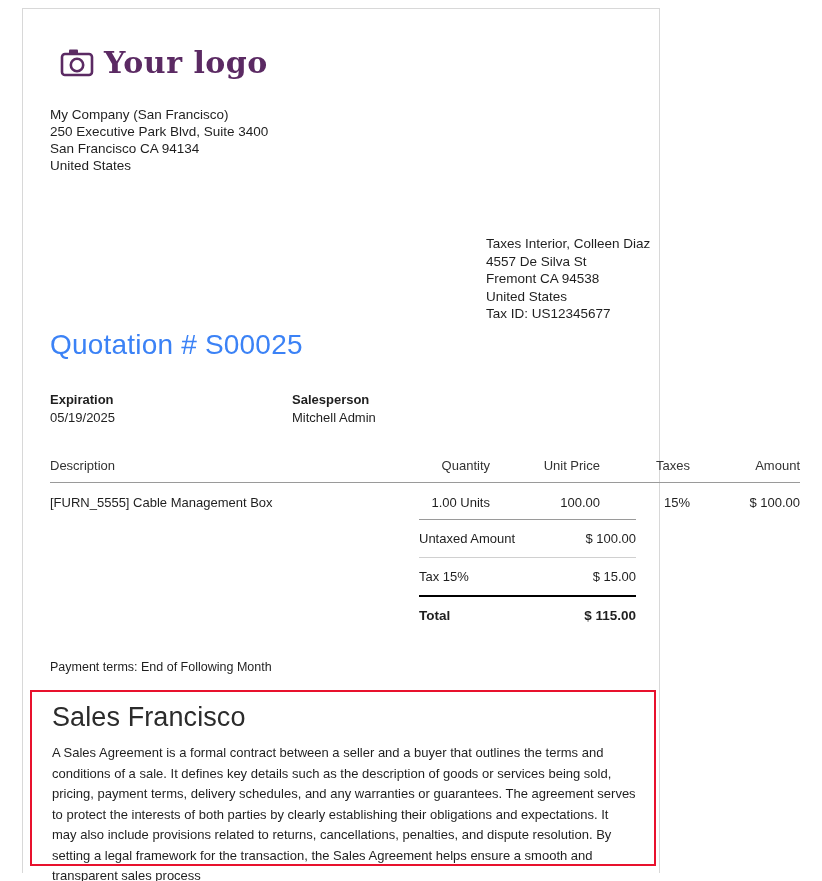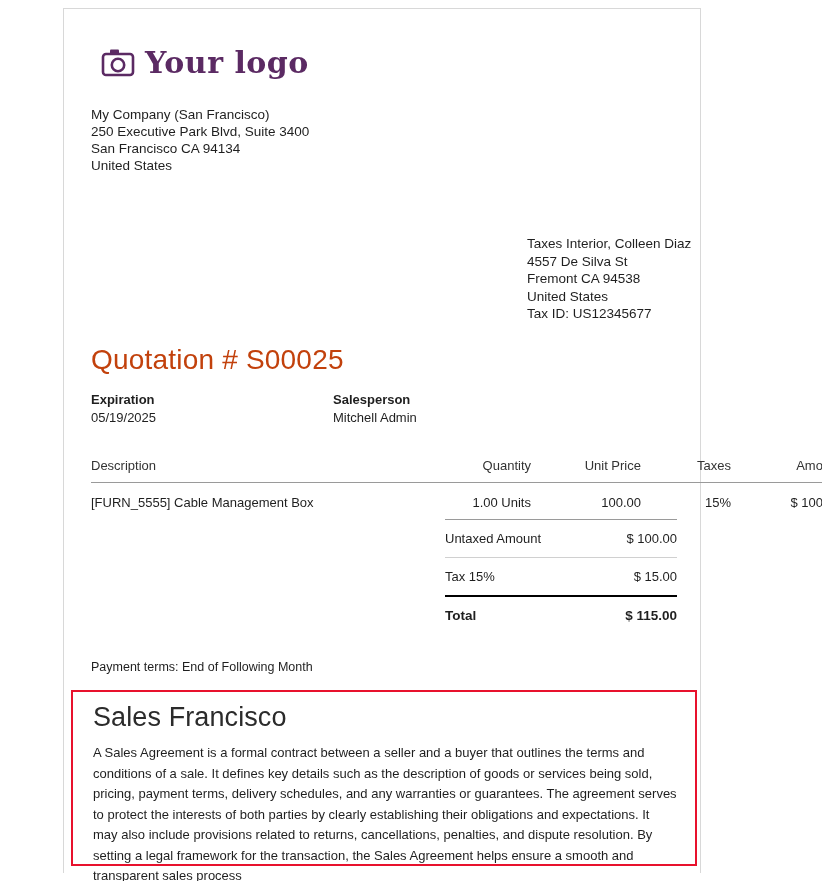--- a/index.html
+++ b/index.html
@@ -14,21 +14,20 @@
     height: 881px;
     overflow: hidden;
   }
   .page {
     position: relative;
     width: 670px;
     height: 881px;
     background: #ffffff;
     box-sizing: border-box;
     border-left: 12px solid #ffffff;
-    margin-left: 41px;
   }
   .page-inner {
     position: absolute;
     left: 0;
     top: 0;
     right: 0;
     bottom: 0;
     padding: 22px 34px 0 38px;
     box-sizing: border-box;
   }
@@ -94,24 +93,24 @@
     top: 235px;
     font-size: 13.5px;
     line-height: 17.5px;
     color: #1f1f1f;
   }
 
   
   .doc-title {
     position: absolute;
     left: 38px;
-    top: 344px;
+    top: 329px;
     font-size: 28px;
     font-weight: normal;
-    color: #c2410c;
+    color: #3b82f6;
     letter-spacing: 0.2px;
   }
 
   
   .meta-row {
     position: absolute;
     left: 38px;
     right: 34px;
     top: 391px;
     display: flex;
@@ -148,21 +147,21 @@
     color: #1f1f1f;
   }
   .col-qty   { width: 120px; }
   .col-price { width: 110px; }
   .col-tax   { width: 90px;  }
   .col-amt   { width: 110px; }
 
   
   .totals {
     position: absolute;
-    left: 392px;
+    left: 407px;
     right: 34px;
     top: 519px;
     font-size: 13px;
   }
   .totals-row {
     display: flex;
     justify-content: space-between;
     padding: 11px 0 11px 0;
     border-top: 1px solid #d0d0d0;
     color: #1f1f1f;

